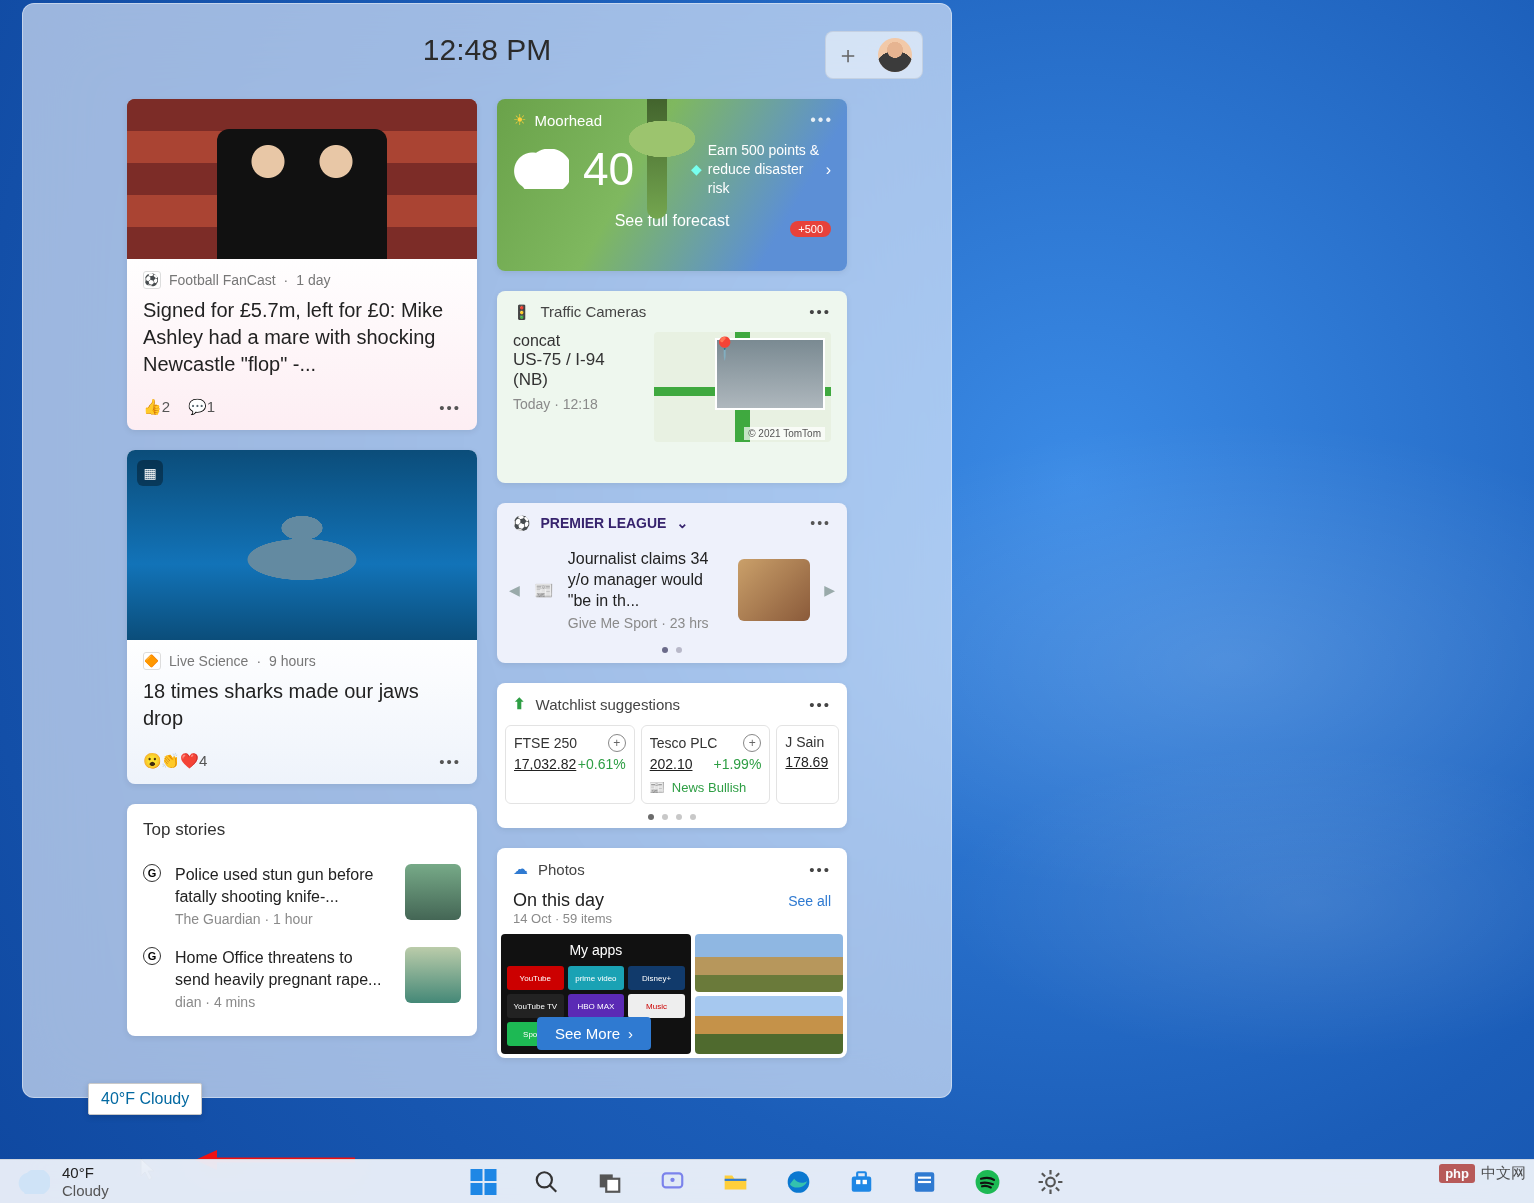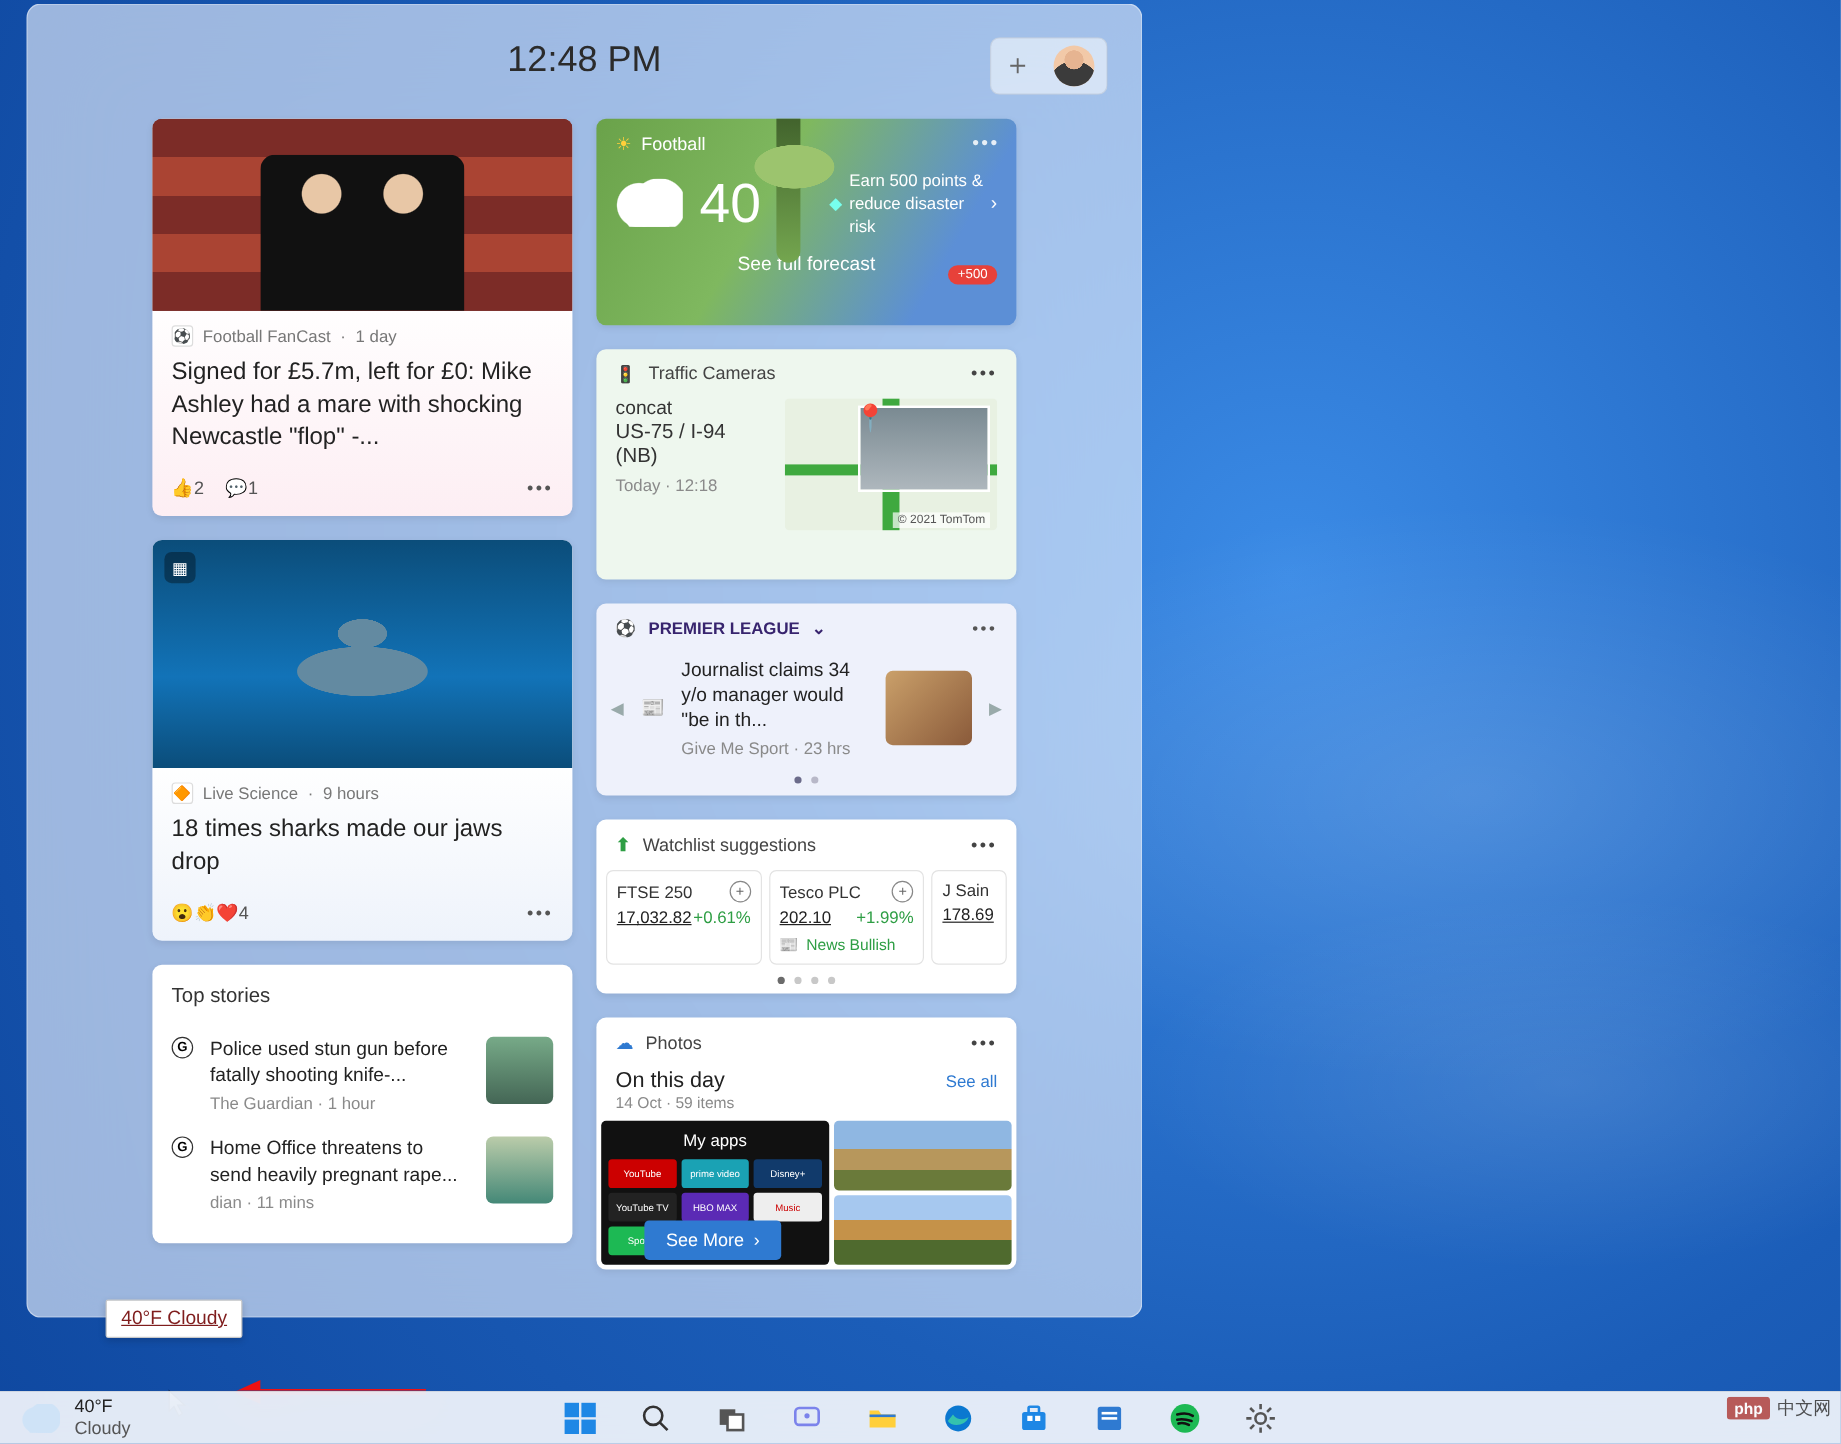--- a/index.html
+++ b/index.html
@@ -147,21 +147,21 @@
   .ph-apps{display:grid;grid-template-columns:repeat(3,1fr);gap:4px;}
   .ph-app{height:24px;border-radius:3px;font-size:8px;display:flex;align-items:center;justify-content:center;color:#fff;white-space:nowrap;overflow:hidden;}
   .ph-btn{position:absolute;left:40px;bottom:8px;z-index:3;background:#2f7ad1;color:#fff;font-size:15px;
       padding:8px 18px;border-radius:4px;display:flex;align-items:center;gap:8px;}
   .ph-right{flex:1;display:grid;grid-template-rows:1fr 1fr;gap:4px;}
   .ph-img{border-radius:4px;}
   .ph-img.a{background:linear-gradient(#8fb7e2 40%,#b7975c 40% 70%,#6a7a3a 70%);}
   .ph-img.b{background:linear-gradient(#a6c8ef 35%,#c59249 35% 65%,#4f6a2e 65%);}
   
   .tooltip{position:absolute;left:88px;top:1083px;background:#fff;border:1px solid #c9c9c9;border-radius:2px;
-      padding:6px 12px;font-size:16px;color:#7f1d1d;box-shadow:0 2px 6px rgba(0,0,0,.15);text-decoration:underline;}
+      padding:6px 12px;font-size:16px;color:#0369a1;box-shadow:0 2px 6px rgba(0,0,0,.15);}
   
   .arrow{position:absolute;left:195px;top:1147px;width:160px;height:26px;pointer-events:none;}
   
   .cursor{position:absolute;left:140px;top:1158px;pointer-events:none;}
   
   .taskbar{position:absolute;left:0;right:0;bottom:0;height:44px;background:rgba(243,246,252,.92);
       border-top:1px solid rgba(0,0,0,.08);display:flex;align-items:center;padding:0 18px;backdrop-filter:blur(20px);}
   .tb-weather{display:flex;align-items:center;gap:12px;}
   .tb-wico{width:32px;height:24px;background:
       radial-gradient(circle at 35% 55%,#cfe3f7 10px,transparent 11px),
@@ -235,34 +235,34 @@
           <div class="ts-text">
             <div class="ts-headline">Police used stun gun before fatally shooting knife-...</div>
             <div class="ts-meta">The Guardian · 1 hour</div>
           </div>
           <div class="ts-thumb" style="background:linear-gradient(#7a8,#465);"></div>
         </div>
         <div class="ts-item">
           <span class="ts-ico">G</span>
           <div class="ts-text">
             <div class="ts-headline">Home Office threatens to send heavily pregnant rape...</div>
-            <div class="ts-meta">dian · 11 mins</div>
+            <div class="ts-meta">dian · 4 mins</div>
           </div>
           <div class="ts-thumb" style="background:linear-gradient(#bca,#487);"></div>
         </div>
       </div>
 
     </div>
 
     <div class="right-col">
 
       <div class="card weather">
         <div class="w-top">
           <span class="sun">☀</span>
-          <span>Football</span>
+          <span>Moorhead</span>
         </div>
         <span class="w-dots">•••</span>
         <div class="w-main">
           <span class="w-cloud"></span>
           <span class="w-temp">40</span>
           <span class="w-unit">°F</span>
           <span class="w-promo">
             <span style="color:#7fe;">◆</span>
             <span>Earn 500 points &amp; reduce disaster risk</span>
             <span class="chev">›</span>

